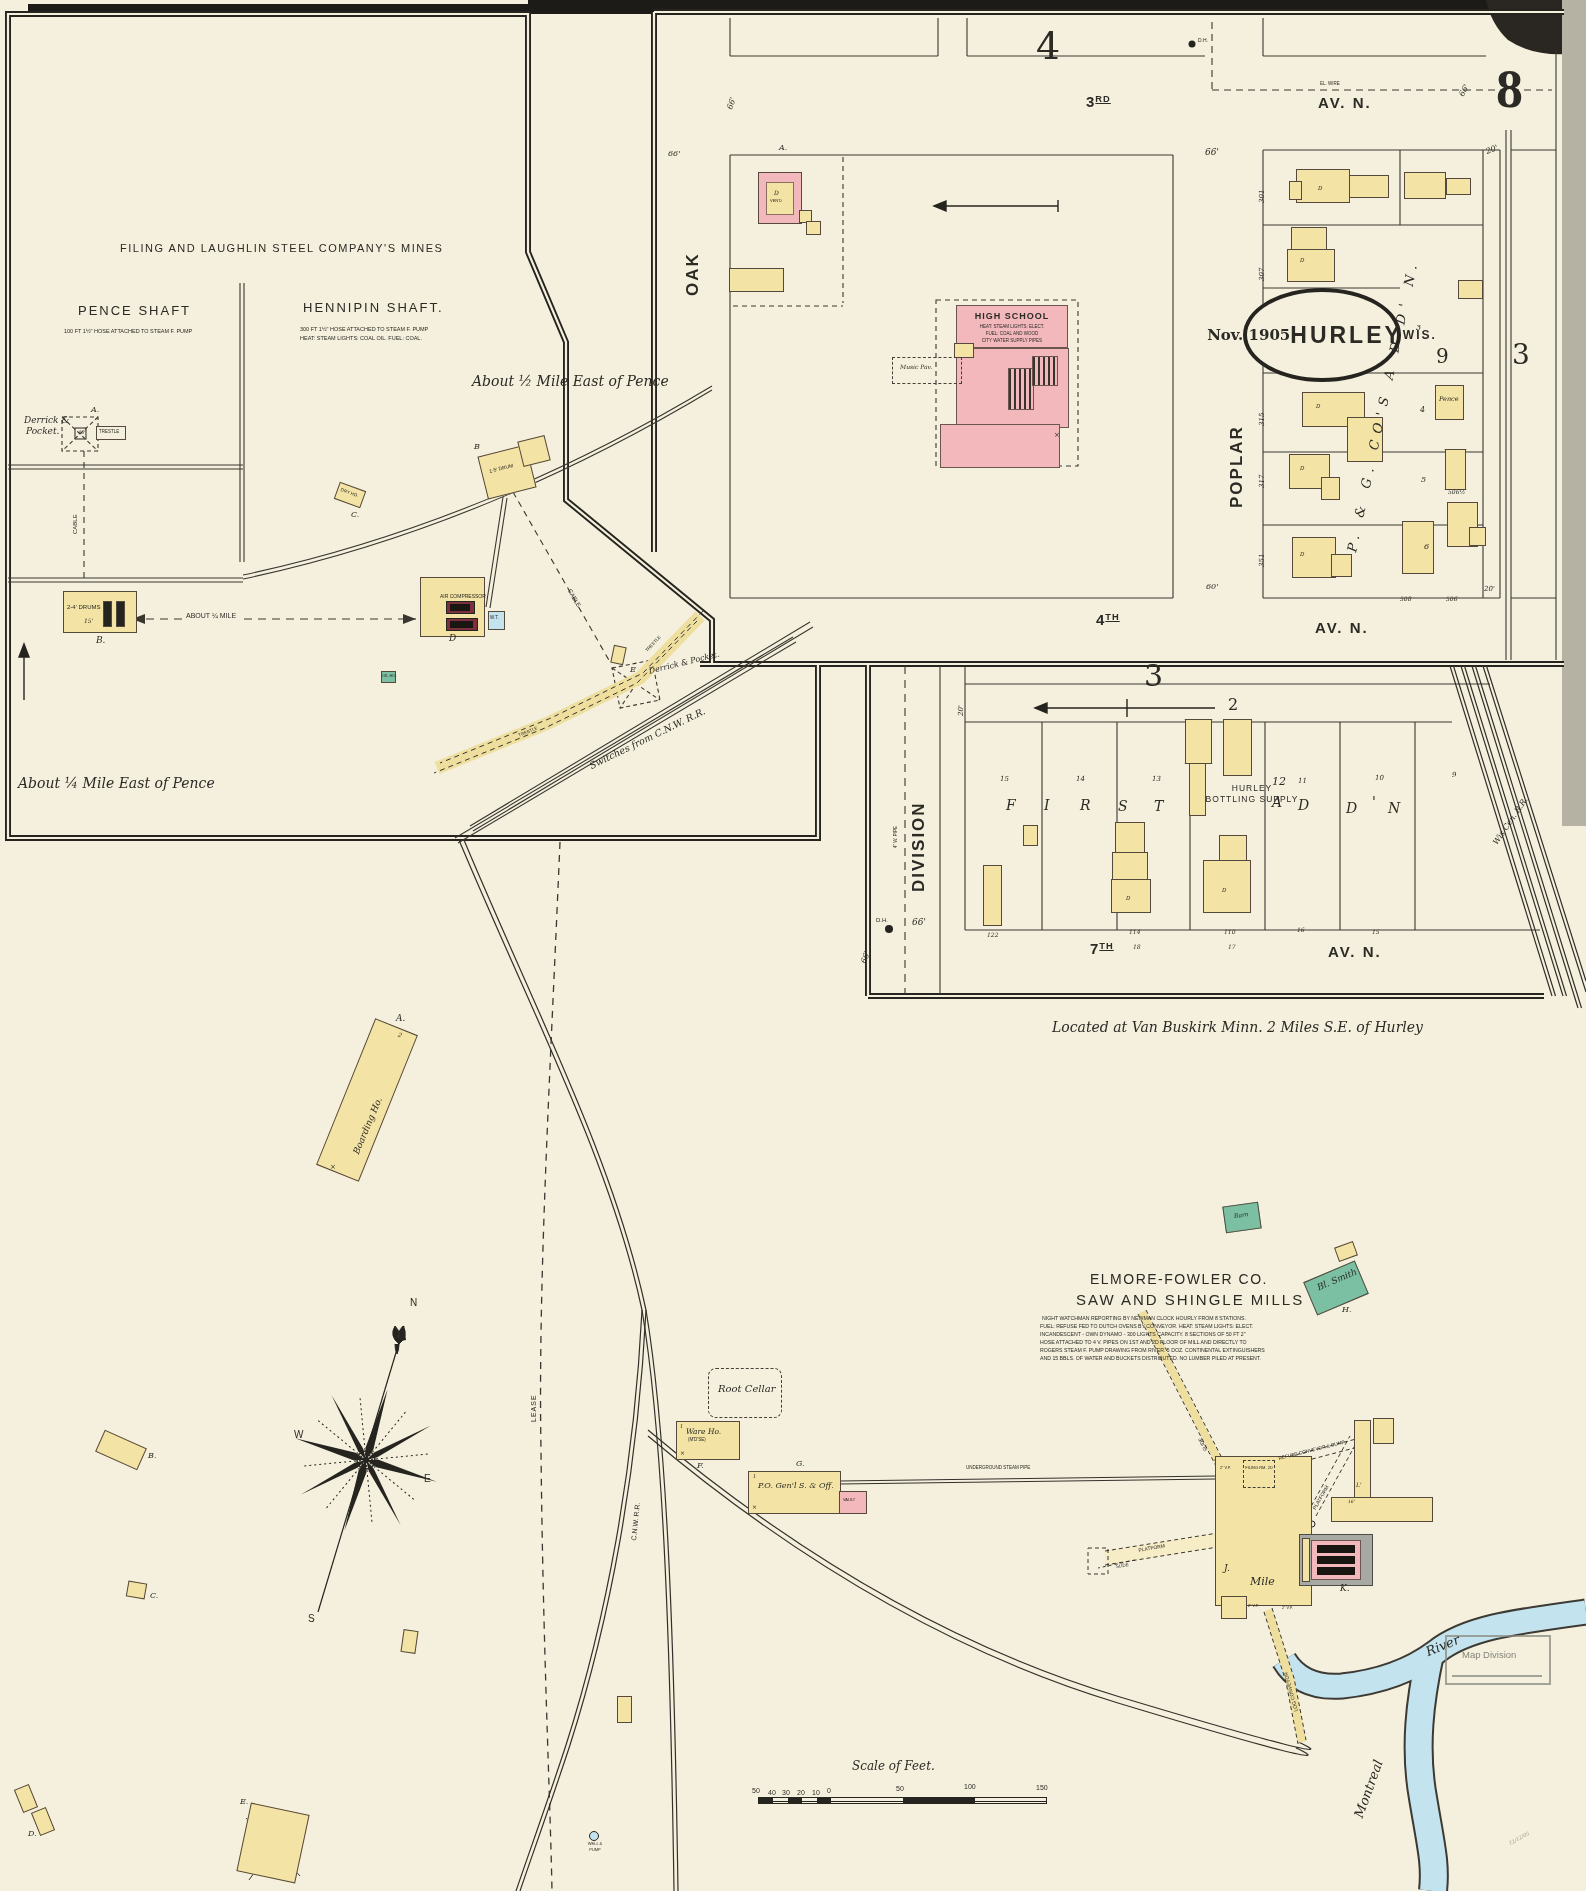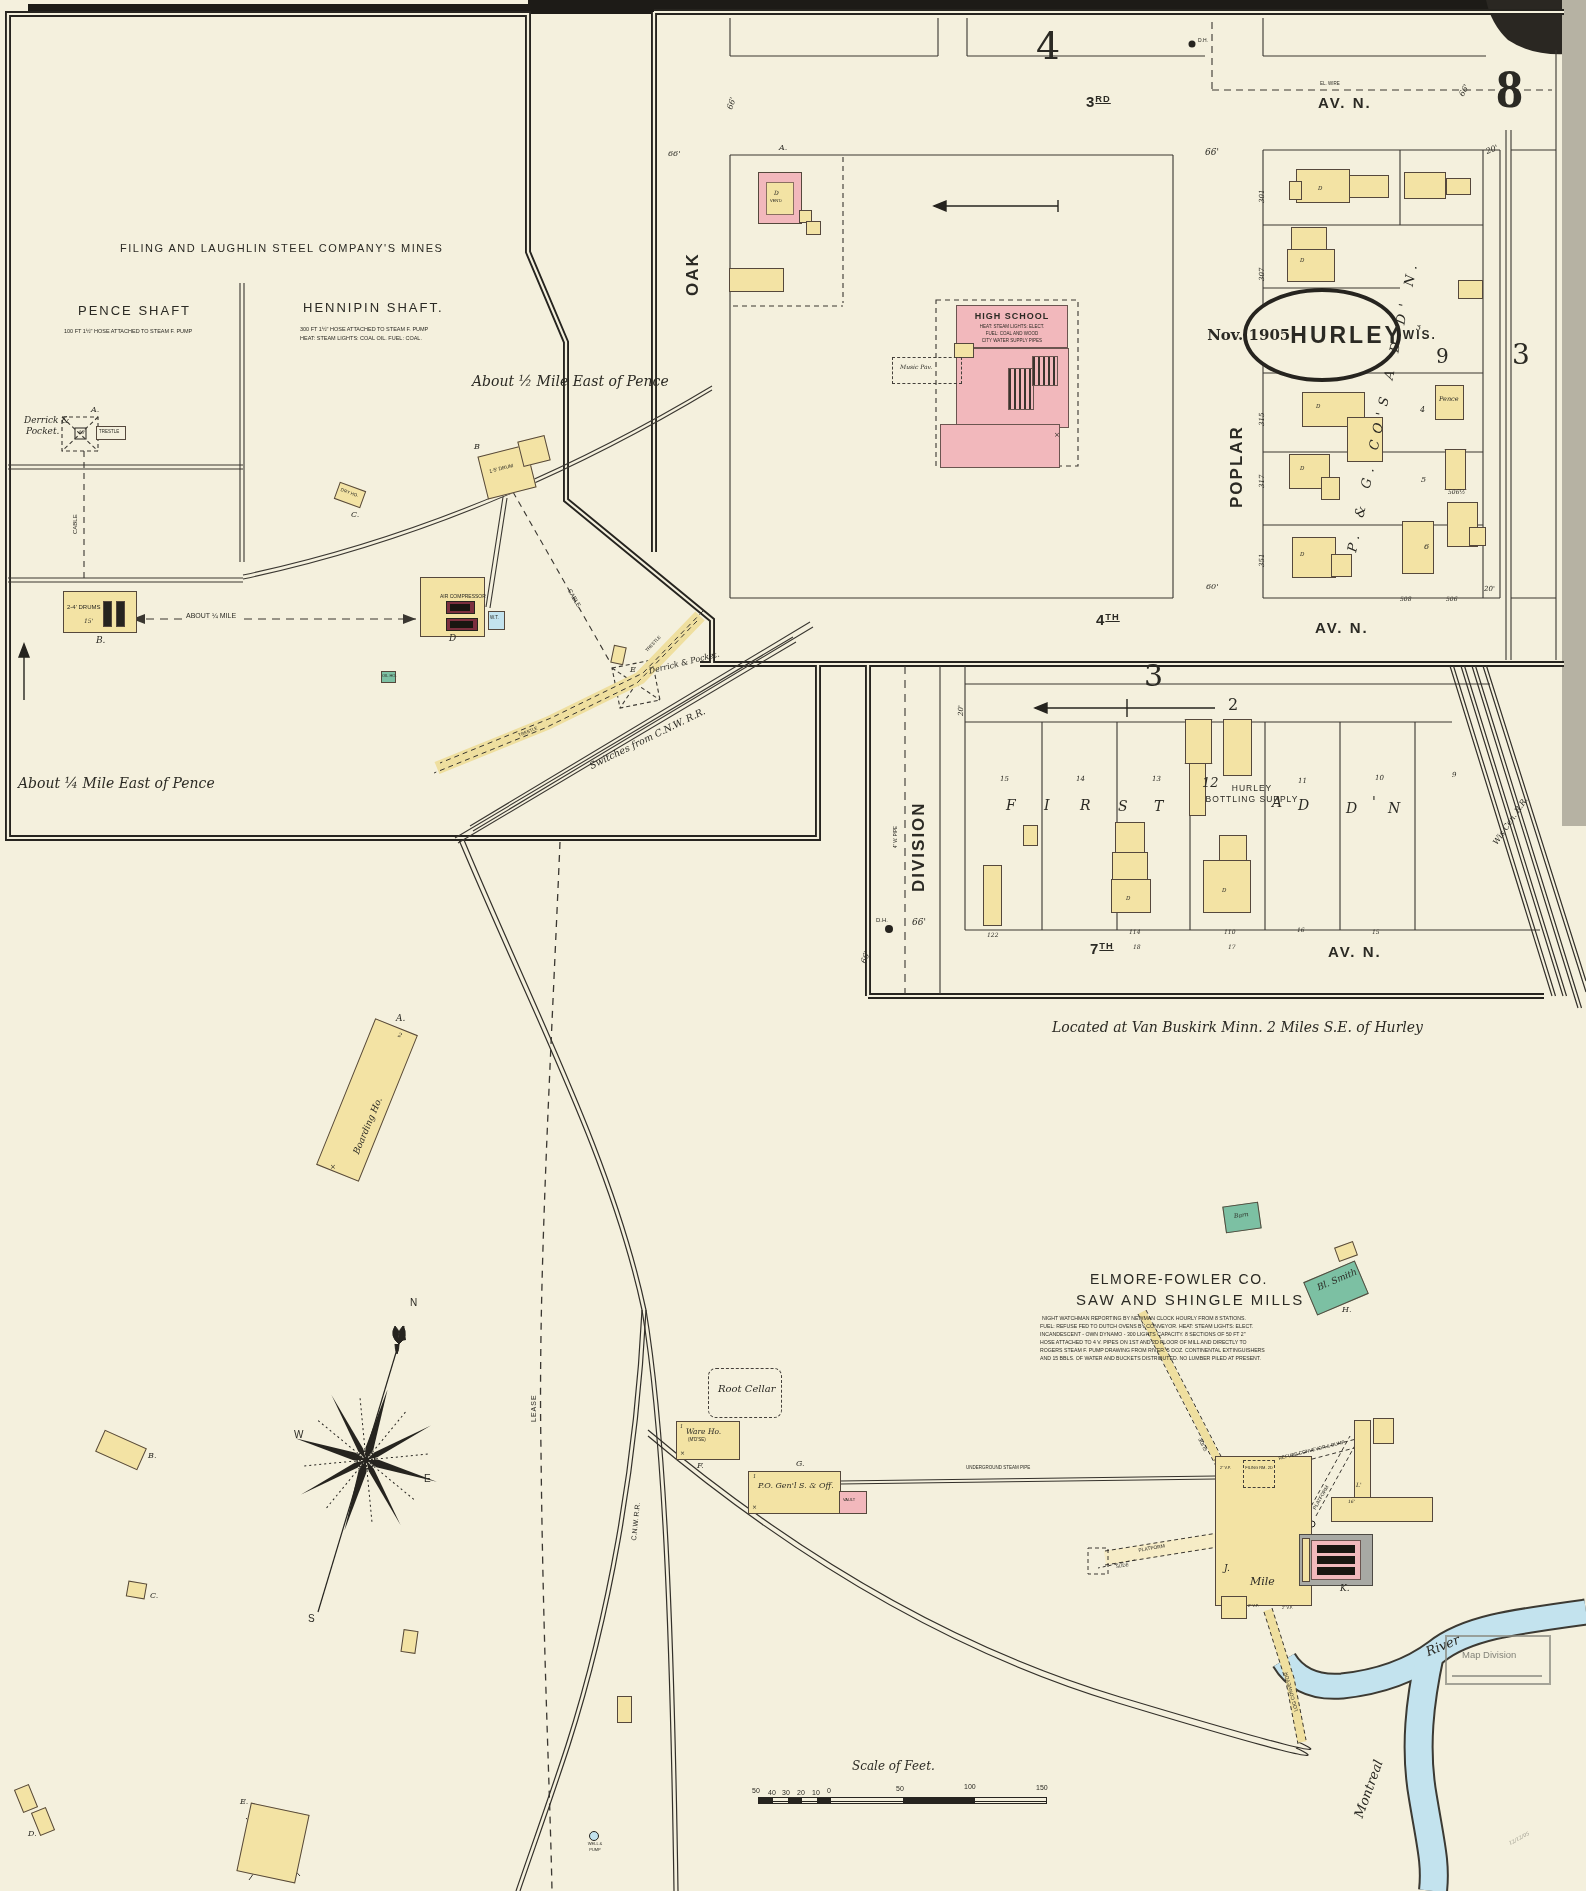--- a/index.html
+++ b/index.html
@@ -364,21 +364,21 @@
 <div class="l hand" style="left:1228px;top:696px;font-size:16px;font-style:normal">2</div>
 <div class="l hand" style="left:958px;top:716px;font-size:7px;transform:rotate(-90deg);transform-origin:left top">20'</div>
 <div class="l cap bold" style="left:910px;top:892px;font-size:17px;letter-spacing:2px;transform:rotate(-90deg);transform-origin:left top">DIVISION</div>
 <div class="l cap" style="left:894px;top:848px;font-size:4.5px;transform:rotate(-90deg);transform-origin:left top">4" W. PIPE</div>
 <div class="l cap" style="left:876px;top:917px;font-size:6px">D.H.</div>
 <div class="l hand" style="left:912px;top:918px;font-size:9px">66'</div>
 <div class="l hand" style="left:860px;top:962px;font-size:8px;transform:rotate(-70deg);transform-origin:left top">66'</div>
 <div class="l hand" style="left:1000px;top:776px;font-size:7px">15</div>
 <div class="l hand" style="left:1076px;top:776px;font-size:7px">14</div>
 <div class="l hand" style="left:1152px;top:776px;font-size:7px">13</div>
-<div class="l hand" style="left:1202px;top:776px;font-size:13px">12</div>
+<div class="l hand" style="left:1272px;top:776px;font-size:11px">12</div>
 <div class="l hand" style="left:1298px;top:778px;font-size:7px">11</div>
 <div class="l hand" style="left:1375px;top:775px;font-size:7px">10</div>
 <div class="l hand" style="left:1452px;top:772px;font-size:7px">9</div>
 <div class="l hand" style="left:1006px;top:798px;font-size:14px">F</div>
 <div class="l hand" style="left:1044px;top:798px;font-size:14px">I</div>
 <div class="l hand" style="left:1080px;top:798px;font-size:14px">R</div>
 <div class="l hand" style="left:1118px;top:799px;font-size:14px">S</div>
 <div class="l hand" style="left:1154px;top:799px;font-size:14px">T</div>
 <div class="l hand" style="left:1272px;top:795px;font-size:14px">A</div>
 <div class="l hand" style="left:1298px;top:798px;font-size:14px">D</div>

